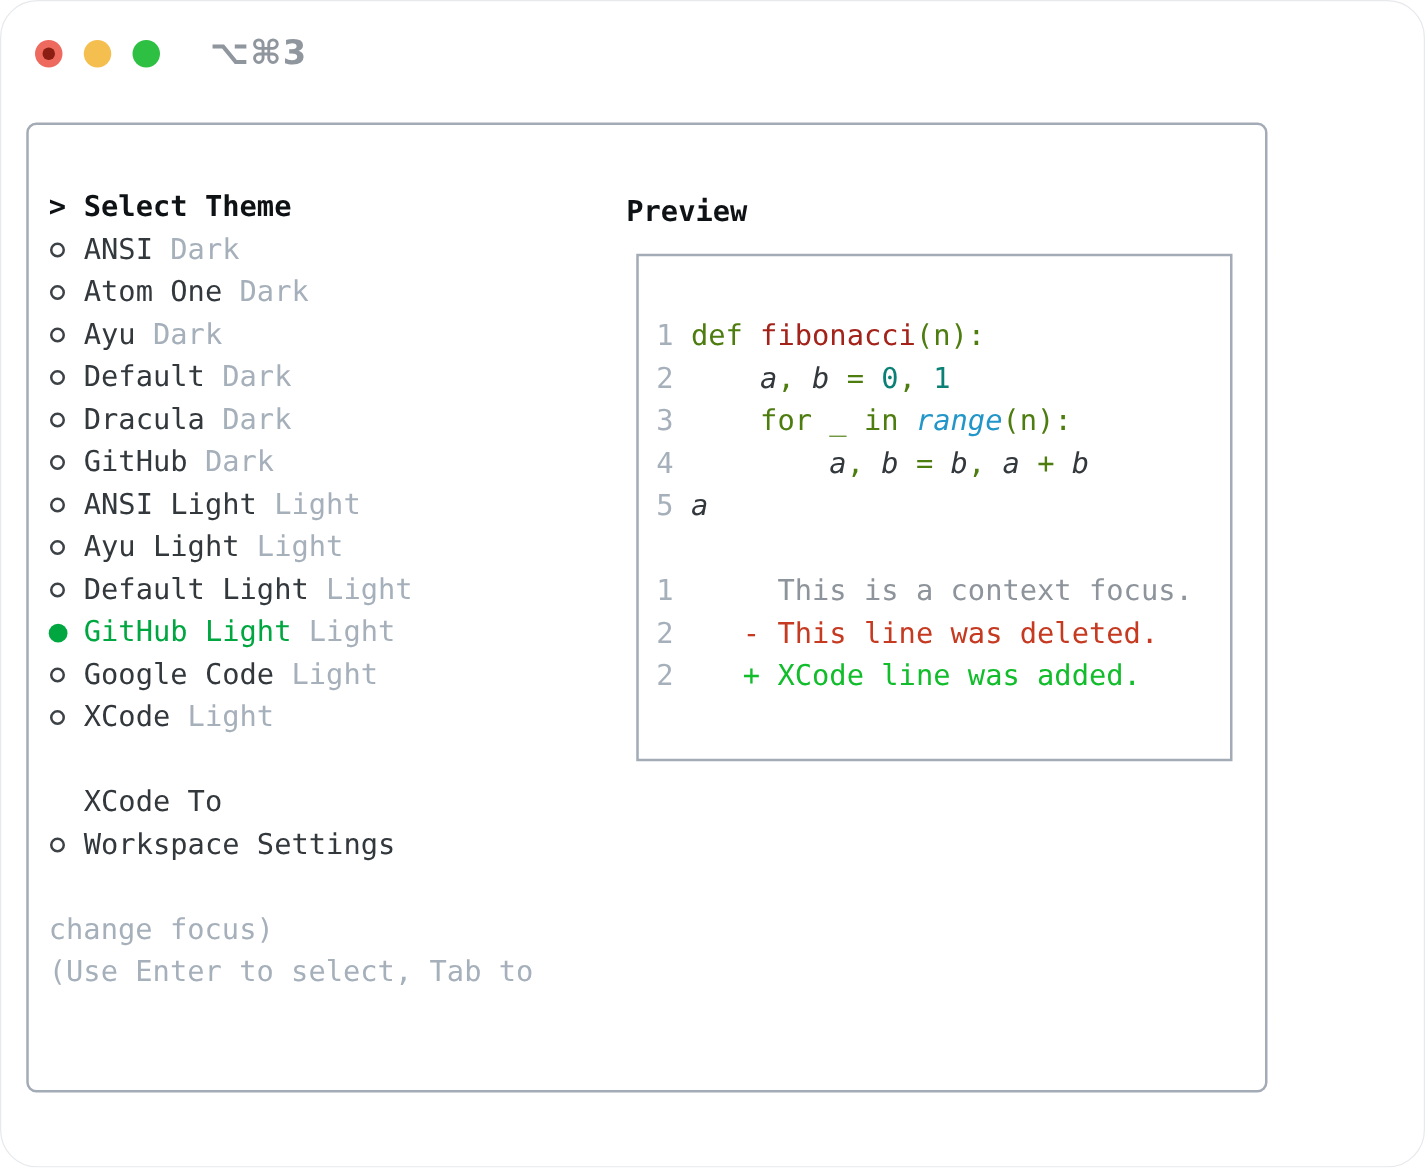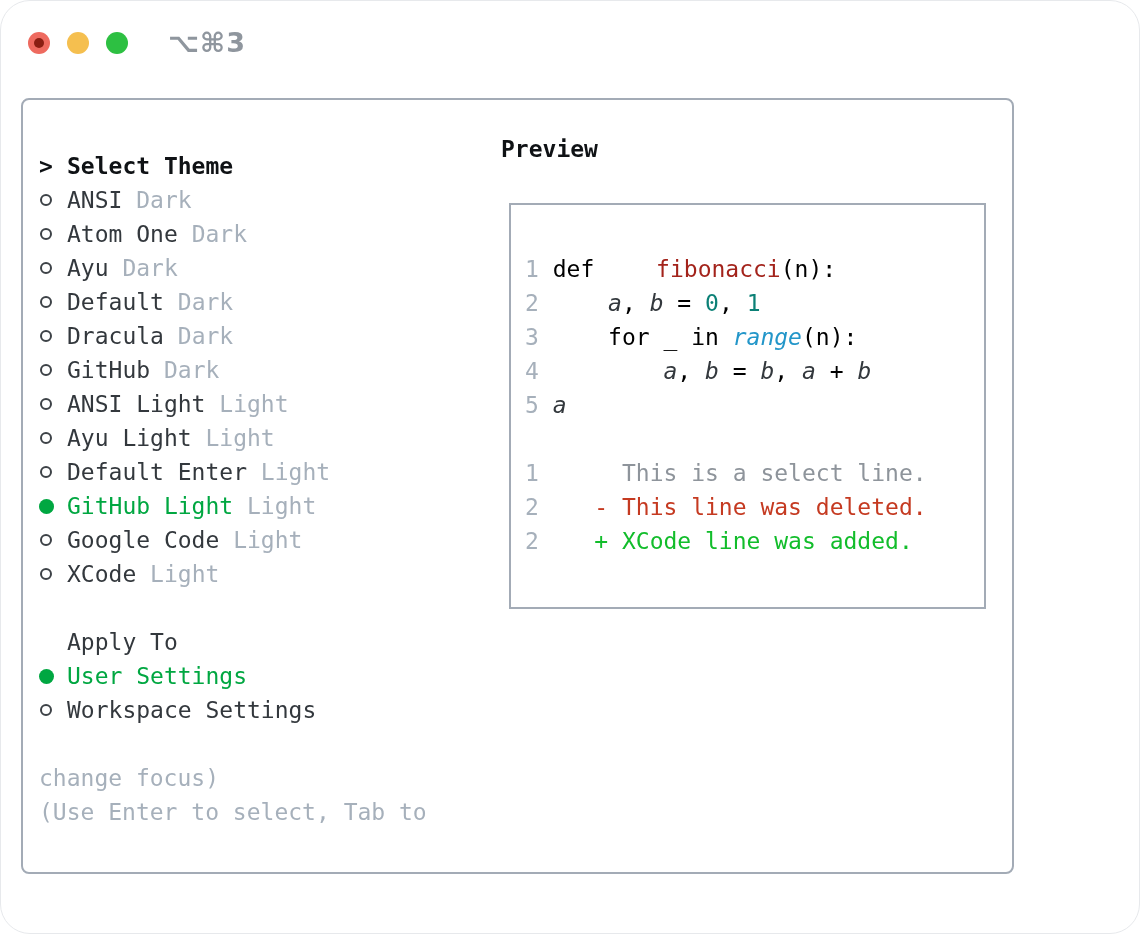--- a/index.html
+++ b/index.html
@@ -29,30 +29,30 @@
   .dot-open{width:12px;height:12px;border:2px solid #3d4247;border-radius:50%;box-sizing:border-box;margin-left:1px;}
   .dot-filled{width:15px;height:15px;border-radius:50%;background:#00a741;flex:none;}
   .t-name{color:#33383d;}
   .t-name.sel{color:#00a741;}
   .t-var{color:#a6b0bb;}
   .apply-label{color:#33383d;}
   .apply-label.sel{color:#00a741;}
   .hint{color:#a6b0bb;}
   .spacer{height:34px;}
   
-  .preview-title{position:absolute;left:478px;top:32px;height:34px;display:flex;align-items:center;font-size:23px;font-weight:bold;color:#0f1215;}
+  .preview-title{position:absolute;left:478px;top:53px;height:34px;display:flex;align-items:center;font-size:23px;font-weight:bold;color:#0f1215;}
   .preview-box{
     position:absolute;left:486px;top:103px;width:477px;height:406px;
     border:2px solid #a3abb6;box-sizing:border-box;background:#fff;
     padding:47px 0 0 14px;font-size:23px;line-height:34px;overflow:hidden;
   }
   .pline{height:34px;display:flex;white-space:pre;align-items:center;}
   .ln{color:#a6b0bb;}
-  .c-plain{color:#000000;}
-  .c-func{color:#a3231b;margin-left:48px;}
+  .c-plain{color:#4d7c0f;}
+  .c-func{color:#a3231b;}
   .c-number{color:#0b8076;}
   .c-builtin{color:#2396c9;font-style:italic;}
   .c-var{color:#33383d;font-style:italic;}
   .c-context{color:#8e949b;}
   .c-deleted{color:#c53a21;}
   .c-added{color:#12bd2b;}
 </style>
 </head>
 <body>
 
@@ -73,50 +73,49 @@
       </div>
       <div id="theme-list">
           <div class="row"><span class="bcol"><span class="dot-open"></span></span><span class="t-name">ANSI</span><span class="t-var"> Dark</span></div>
           <div class="row"><span class="bcol"><span class="dot-open"></span></span><span class="t-name">Atom One</span><span class="t-var"> Dark</span></div>
           <div class="row"><span class="bcol"><span class="dot-open"></span></span><span class="t-name">Ayu</span><span class="t-var"> Dark</span></div>
           <div class="row"><span class="bcol"><span class="dot-open"></span></span><span class="t-name">Default</span><span class="t-var"> Dark</span></div>
           <div class="row"><span class="bcol"><span class="dot-open"></span></span><span class="t-name">Dracula</span><span class="t-var"> Dark</span></div>
           <div class="row"><span class="bcol"><span class="dot-open"></span></span><span class="t-name">GitHub</span><span class="t-var"> Dark</span></div>
           <div class="row"><span class="bcol"><span class="dot-open"></span></span><span class="t-name">ANSI Light</span><span class="t-var"> Light</span></div>
           <div class="row"><span class="bcol"><span class="dot-open"></span></span><span class="t-name">Ayu Light</span><span class="t-var"> Light</span></div>
-          <div class="row"><span class="bcol"><span class="dot-open"></span></span><span class="t-name">Default Enter</span><span class="t-var"> Light</span></div>
+          <div class="row"><span class="bcol"><span class="dot-open"></span></span><span class="t-name">Default Light</span><span class="t-var"> Light</span></div>
           <div class="row"><span class="bcol"><span class="dot-filled"></span></span><span class="t-name sel">GitHub Light</span><span class="t-var"> Light</span></div>
           <div class="row"><span class="bcol"><span class="dot-open"></span></span><span class="t-name">Google Code</span><span class="t-var"> Light</span></div>
           <div class="row"><span class="bcol"><span class="dot-open"></span></span><span class="t-name">XCode</span><span class="t-var"> Light</span></div>
         </div>
       <div class="spacer"></div>
       <div class="row">
-        <span class="bcol"></span><span>Apply To</span>
+        <span class="bcol"></span><span>XCode To</span>
       </div>
       <div id="apply-list">
-          <div class="row"><span class="bcol"><span class="dot-filled"></span></span><span class="apply-label sel">User Settings</span></div>
           <div class="row"><span class="bcol"><span class="dot-open"></span></span><span class="apply-label">Workspace Settings</span></div>
         </div>
       <div class="spacer"></div>
       <div id="hint">
           <div class="row hint">change focus)</div>
           <div class="row hint">(Use Enter to select, Tab to</div>
         </div>
     </div>
 
     <div class="preview-title">Preview</div>
 
     <div class="preview-box">
       <div id="preview-lines">
           <div class="pline"><span class="ln">1 </span><span class="c-plain">def </span><span class="c-func">fibonacci</span><span class="c-plain">(n):</span></div>
           <div class="pline"><span class="ln">2 </span><span class="c-plain">    </span><span class="c-var">a</span><span class="c-plain">, </span><span class="c-var">b</span><span class="c-plain"> = </span><span class="c-number">0</span><span class="c-plain">, </span><span class="c-number">1</span></div>
           <div class="pline"><span class="ln">3 </span><span class="c-plain">    for _ in </span><span class="c-builtin">range</span><span class="c-plain">(n):</span></div>
           <div class="pline"><span class="ln">4 </span><span class="c-plain">        </span><span class="c-var">a</span><span class="c-plain">, </span><span class="c-var">b</span><span class="c-plain"> = </span><span class="c-var">b</span><span class="c-plain">, </span><span class="c-var">a</span><span class="c-plain"> + </span><span class="c-var">b</span></div>
           <div class="pline"><span class="ln">5 </span><span class="c-var">a</span></div>
           <div class="pline"></div>
-          <div class="pline"><span class="ln">1 </span><span class="c-context">     This is a select line.</span></div>
+          <div class="pline"><span class="ln">1 </span><span class="c-context">     This is a context focus.</span></div>
           <div class="pline"><span class="ln">2 </span><span class="c-deleted">   - This line was deleted.</span></div>
           <div class="pline"><span class="ln">2 </span><span class="c-added">   + XCode line was added.</span></div>
         </div>
     </div>
 
   </div>
 </div>
 
 </body></html>

